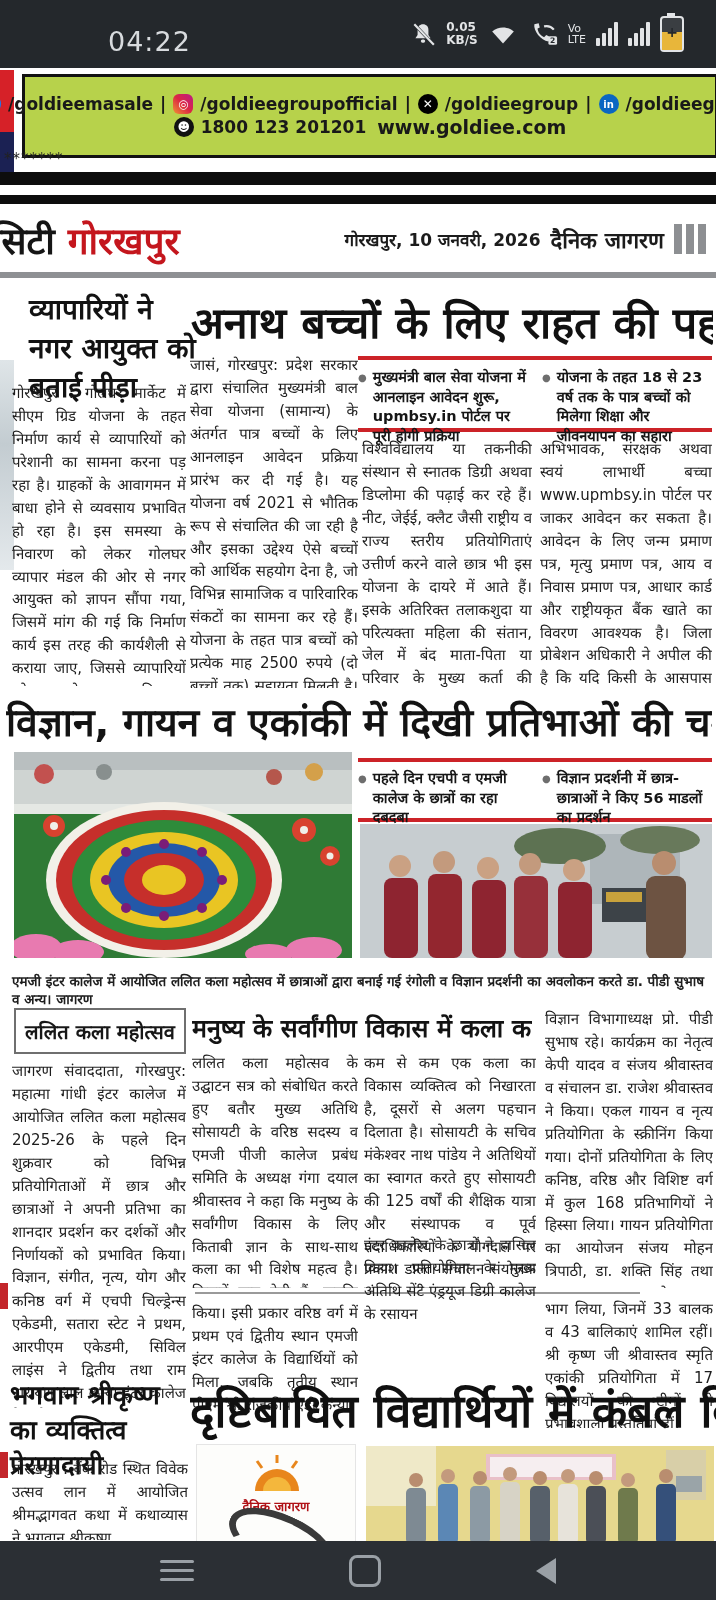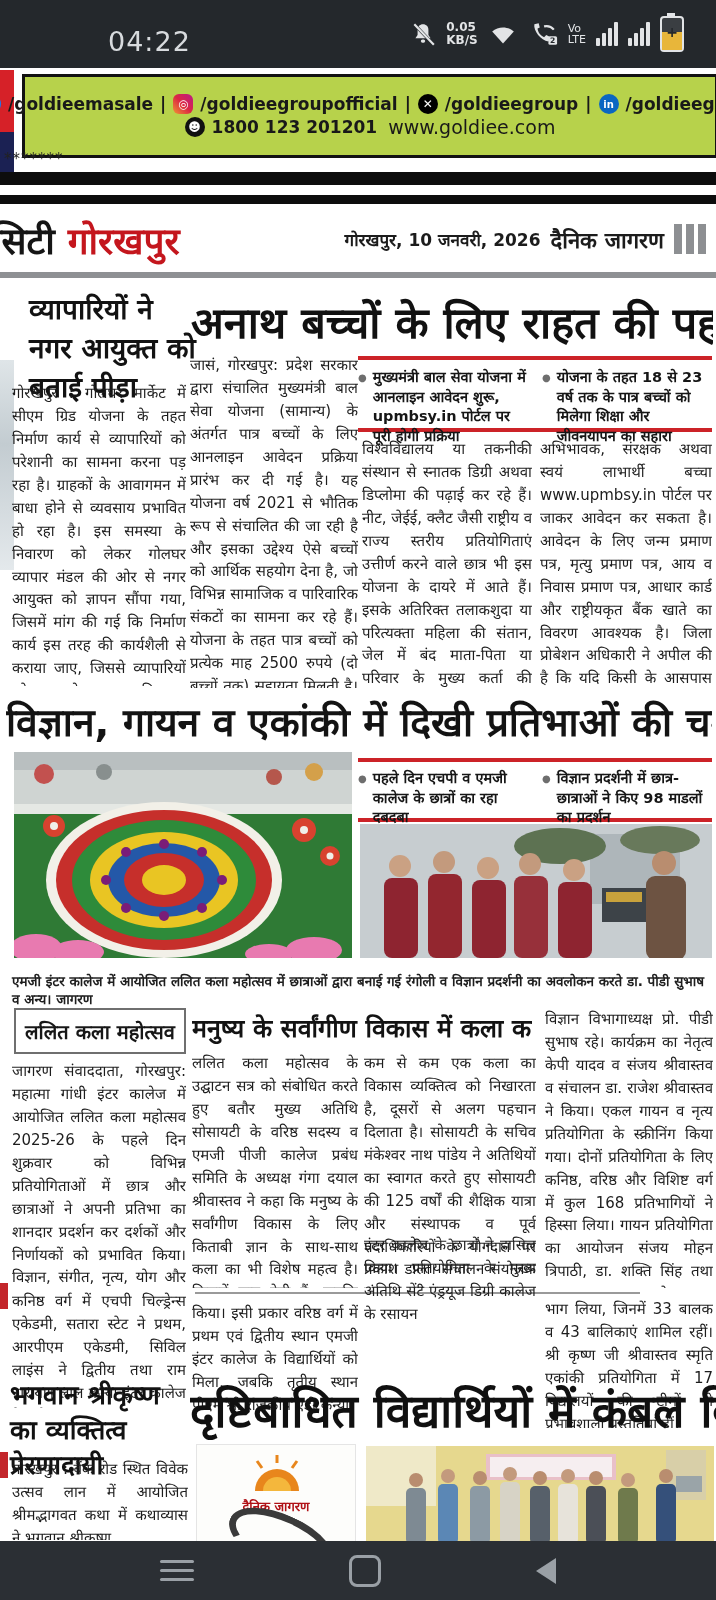--- a/index.html
+++ b/index.html
@@ -24,21 +24,21 @@
   .stripe-red{left:0;top:70px;width:14px;height:62px;background:#d62128;}
   .stripe-navy{left:0;top:132px;width:14px;height:46px;background:#1b2153;}
   .banner{left:22px;top:74px;width:690px;height:78px;background:#b7d24b;border:3px solid #121212;
           display:flex;flex-direction:column;justify-content:center;align-items:center;gap:2px;}
   .banner-row{display:flex;align-items:center;gap:7px;font-weight:bold;font-size:17px;color:#191919;}
   .sep{color:#191919;font-weight:bold;}
   .sicon{width:20px;height:20px;border-radius:50%;display:inline-flex;align-items:center;justify-content:center;
          color:#fff;font-size:12px;font-weight:bold;}
   .fb{background:#1877f2;} .ig{background:linear-gradient(45deg,#f09433,#dc2743,#bc1888);border-radius:6px;}
   .xx{background:#000;} .li{background:#0a66c2;font-size:10px;} .hs{background:#111;}
-  .banner-web{font-size:19px;font-weight:normal;margin-left:4px;}
+  .banner-web{font-size:19px;font-weight:bold;margin-left:4px;}
   .asterisks{left:4px;top:150px;font-size:15px;letter-spacing:1px;color:#222;}
   .black-bar1{left:0;top:172px;width:716px;height:13px;background:#0d0d0d;}
   .black-bar2{left:0;top:195px;width:716px;height:9px;background:#0d0d0d;}
 
   
   .masthead{left:0;top:212px;width:716px;height:50px;}
   .mast-left{position:absolute;left:-8px;top:2px;font-size:37px;font-weight:bold;white-space:nowrap;}
   .mast-left .red{color:#c4161d;}
   .mast-right{position:absolute;right:10px;top:12px;display:flex;align-items:center;gap:10px;}
   .dateline{font-size:17px;font-weight:bold;color:#1c1c1c;}
@@ -267,21 +267,21 @@
     </svg>
   </div>
 
   <div class="abs bullet-box2">
     <div class="bullet-item">
         <span class="bullet-dot">●</span>
       <span>पहले दिन एचपी व एमजी कालेज के छात्रों का रहा दबदबा</span>
       </div>
     <div class="bullet-item">
         <span class="bullet-dot">●</span>
-      <span>विज्ञान प्रदर्शनी में छात्र-छात्राओं ने किए 98 माडलों का प्रदर्शन</span>
+      <span>विज्ञान प्रदर्शनी में छात्र-छात्राओं ने किए 56 माडलों का प्रदर्शन</span>
       </div>
   </div>
 
   <div class="abs photo-right">
     <svg width="352" height="134" viewBox="0 0 352 134">
       <rect width="352" height="134" fill="#c7cdd0"></rect>
       <rect x="230" y="10" width="90" height="70" fill="#aeb6ba"></rect>
       <ellipse cx="200" cy="22" rx="46" ry="18" fill="#5d7252"></ellipse>
       <ellipse cx="300" cy="16" rx="40" ry="14" fill="#68795b"></ellipse>
       <g>

